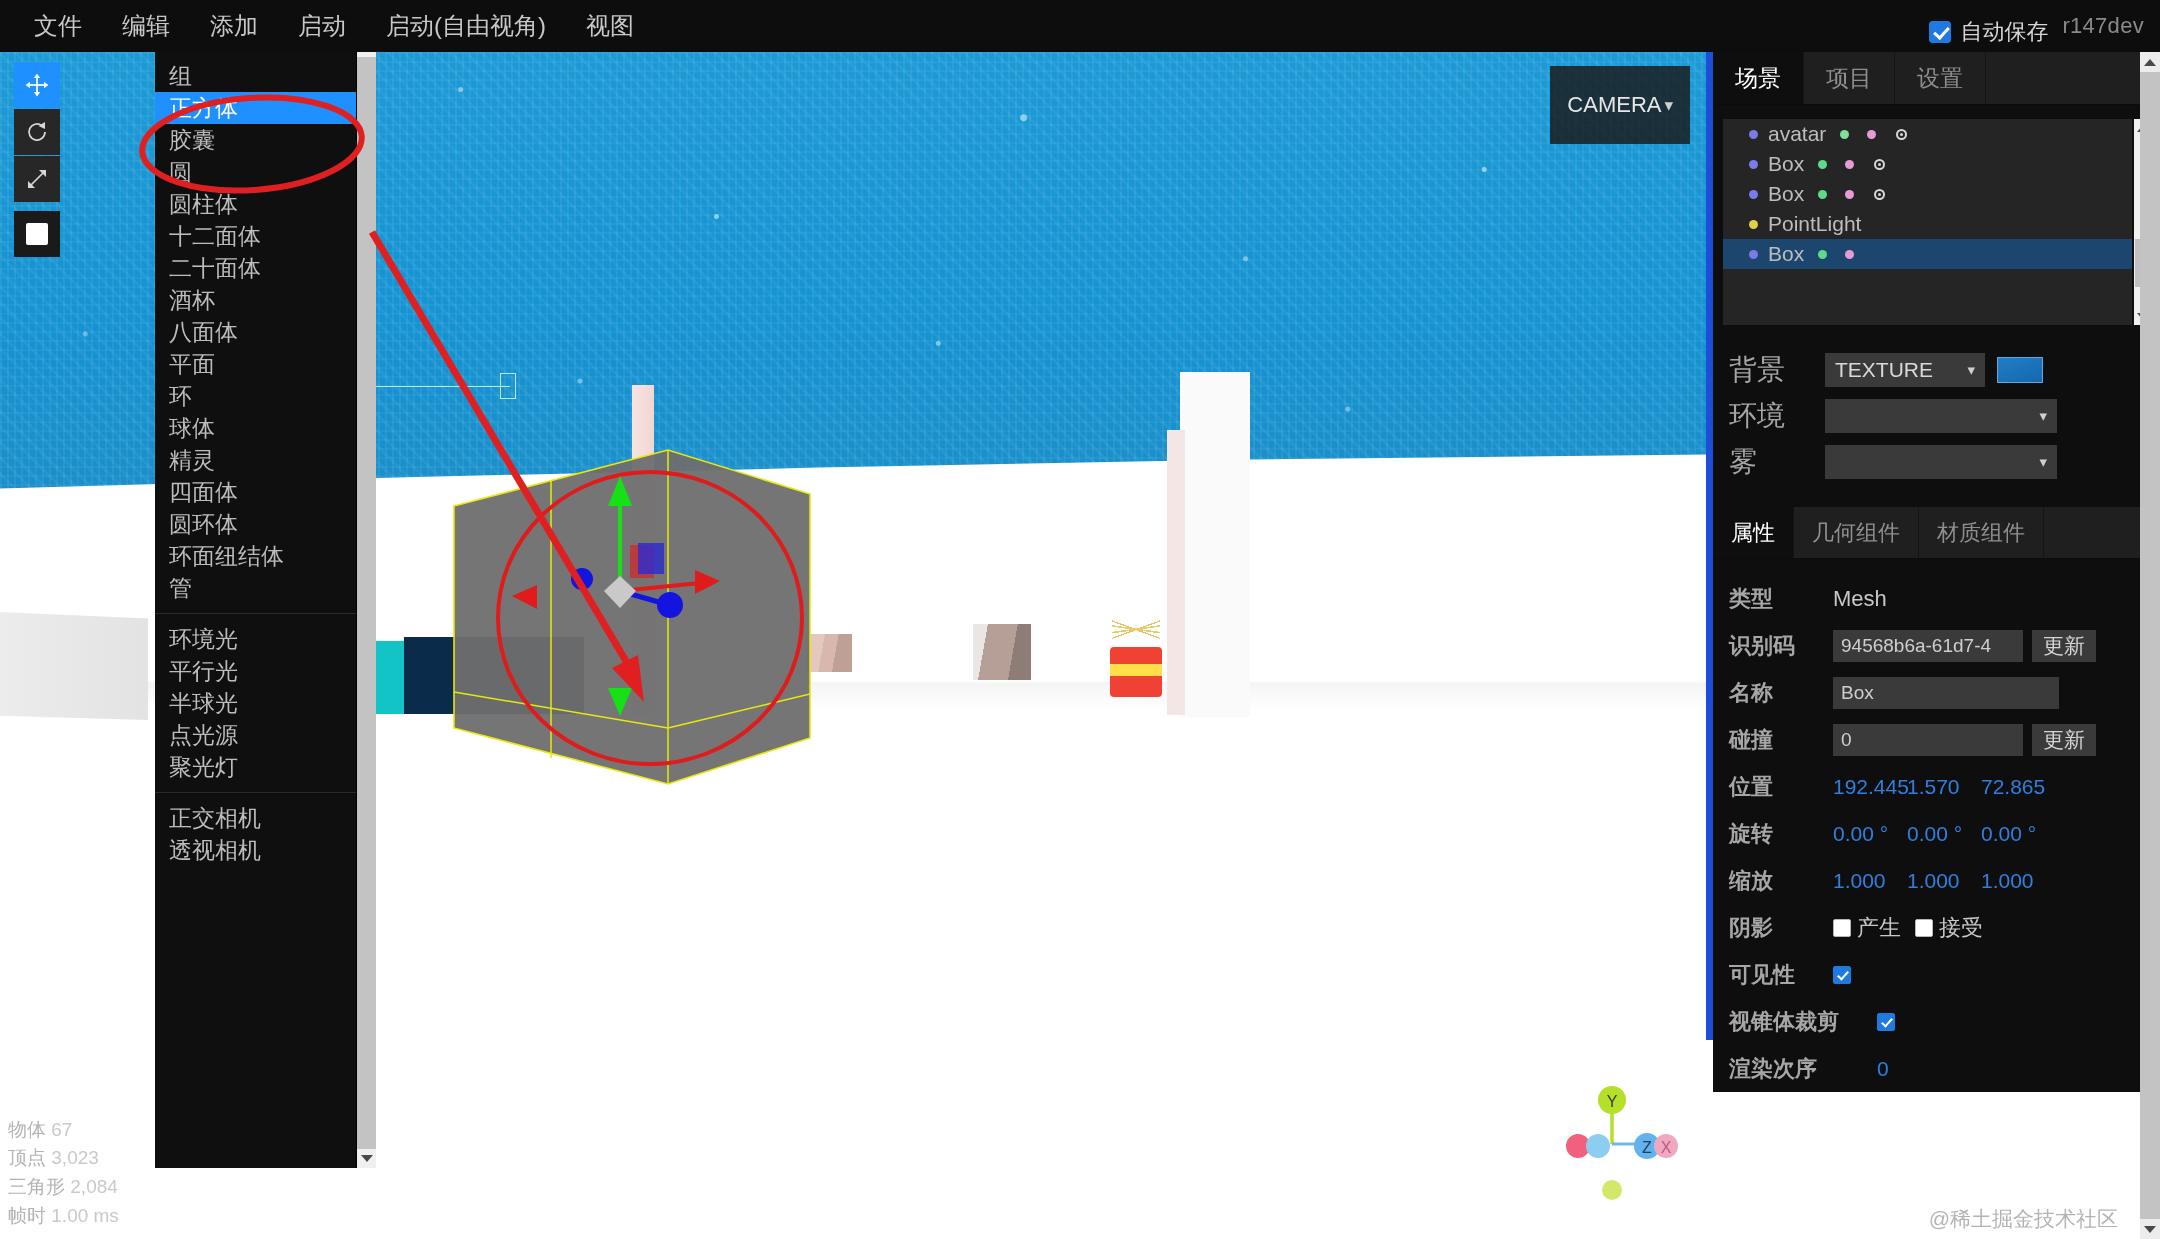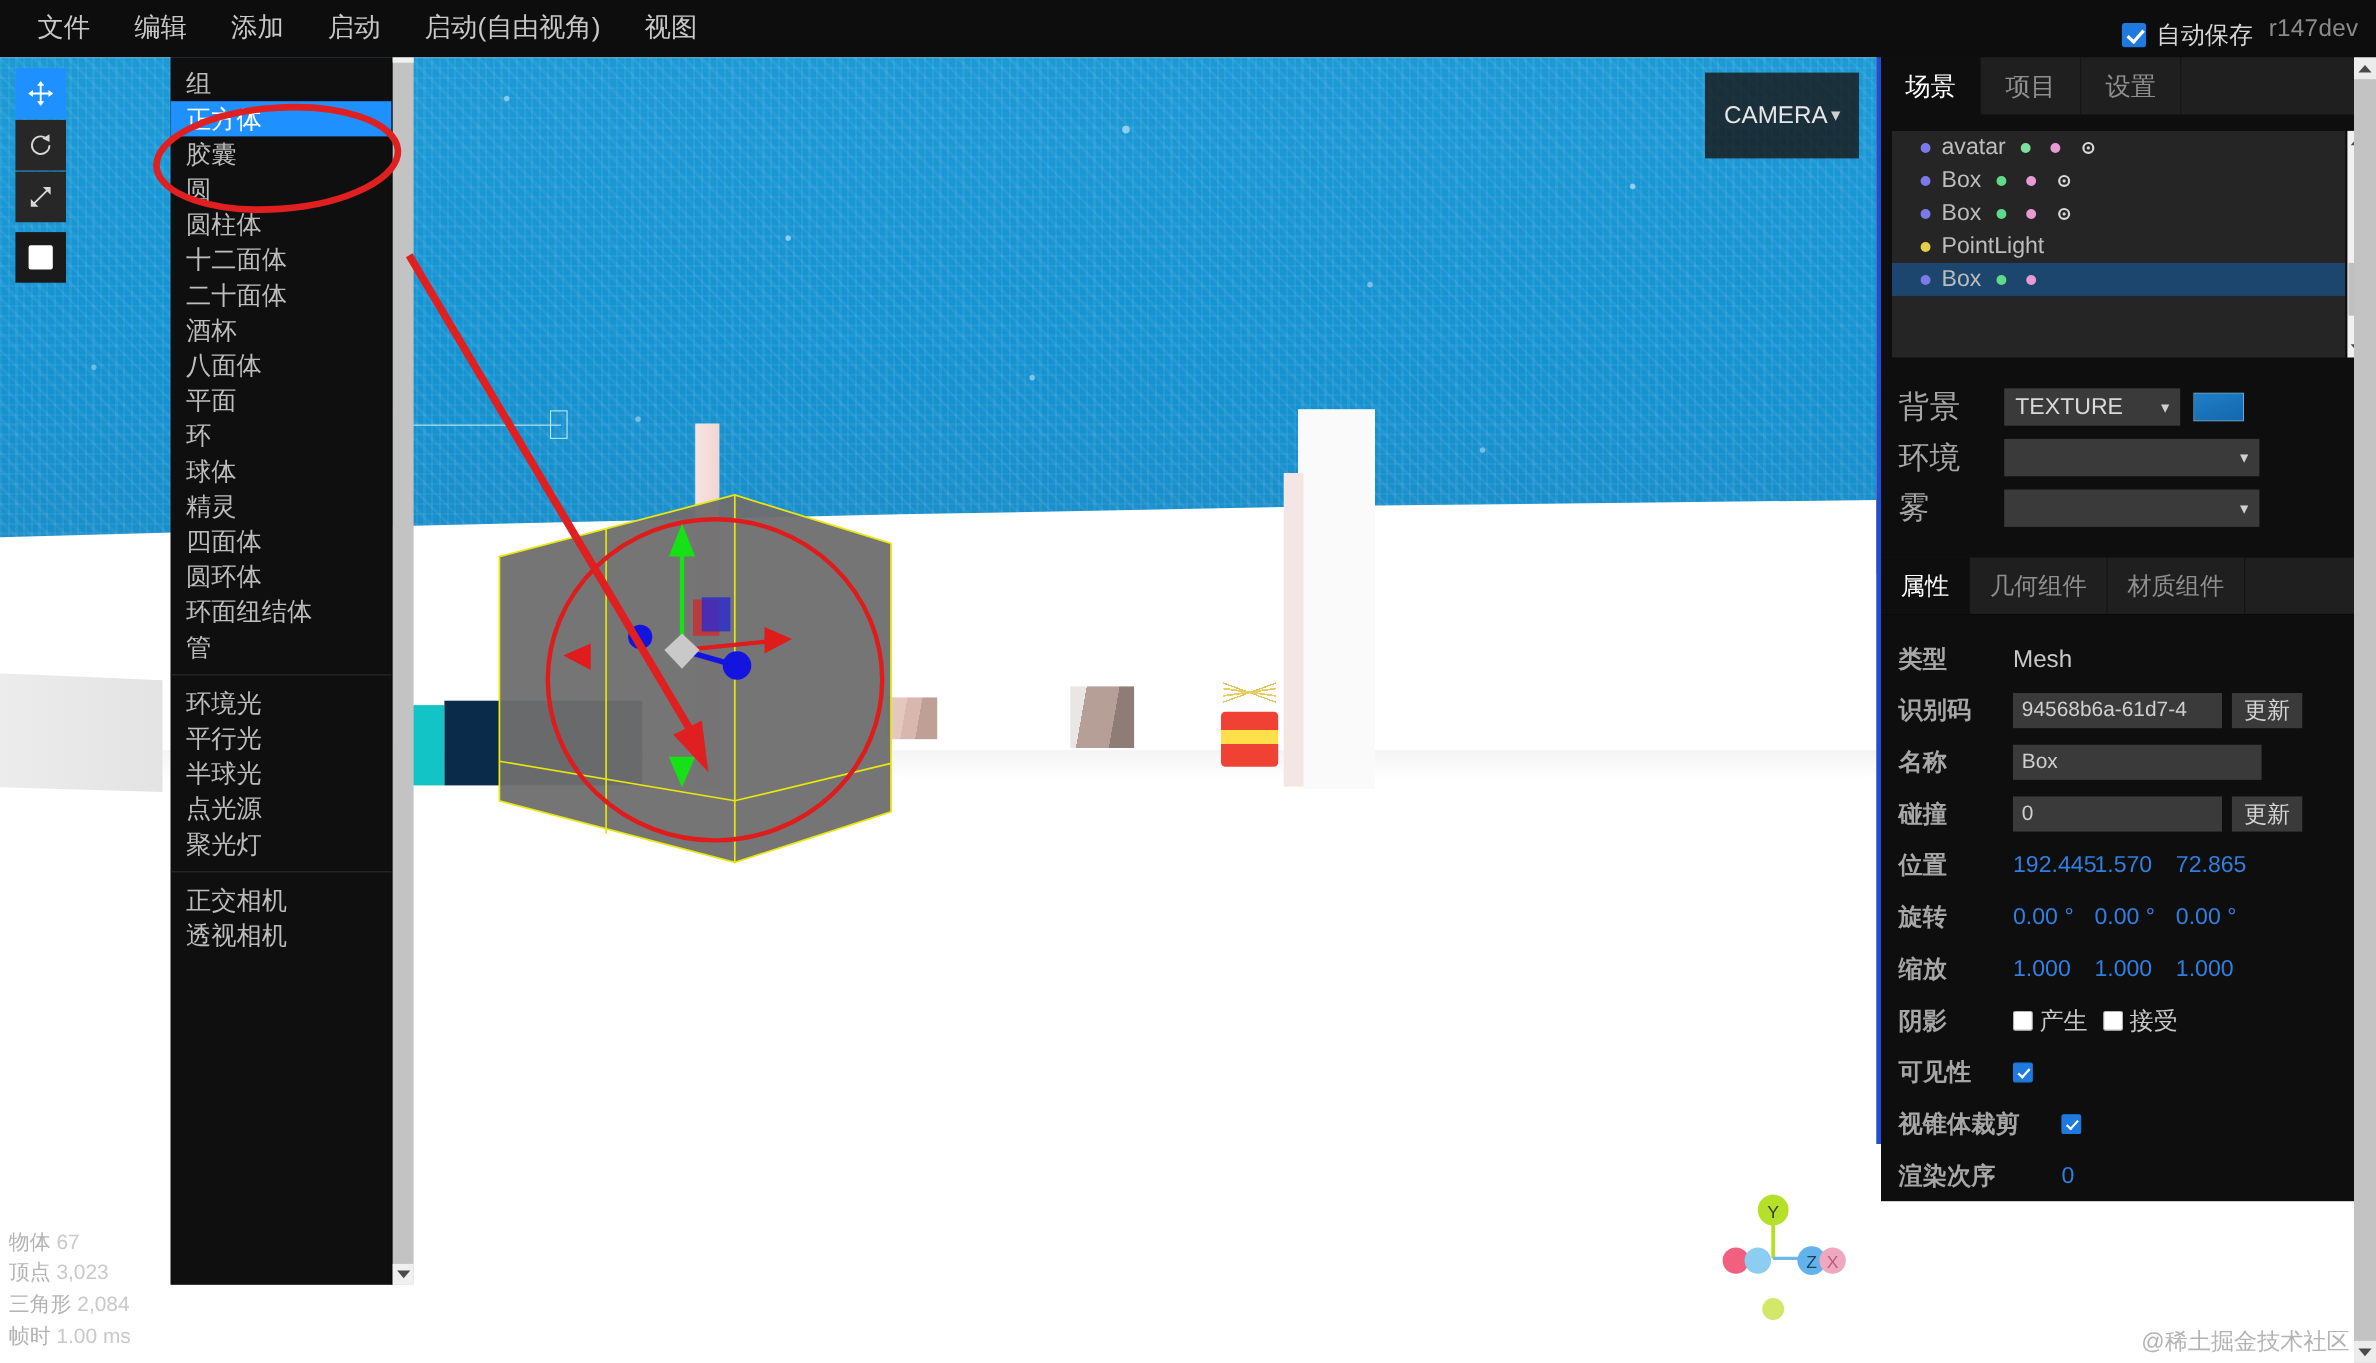--- a/index.html
+++ b/index.html
@@ -168,21 +168,21 @@
     position:absolute; left:0; width: 19px; height: 19px; background:#f0f0f0;
     display:flex; align-items:center; justify-content:center;
   }
   .addmenu-scroll .arrow-up { top:0; } .addmenu-scroll .arrow-dn { bottom:0; }
   .tri { width:0; height:0; border-left:6px solid transparent; border-right:6px solid transparent; }
   .tri-up { border-bottom:7px solid #4a4a4a; } .tri-dn { border-top:7px solid #4a4a4a; }
 
   
   .rightpanel {
     position: absolute; right: 0; top: 52px; width: 454px; height: 988px;
-    background: #161616; z-index: 45; border-left: 4px solid #1d4ed8;
+    background: #161616; z-index: 45; border-left: 7px solid #1d4ed8;
   }
   .tabs-row {
     display: flex; height: 53px; background: #1c1c1c; border-bottom: 1px solid #0b0b0b;
   }
   .tab {
     color: #8f8f8f; font-size: 23px; padding: 0 22px; line-height: 53px; cursor: pointer;
     background: #1f1f1f; border-right: 1px solid #141414;
   }
   .tab.active { color: #ffffff; background: #0e0e0e; }
   .tabs-row .tab-fill { flex: 1; background: #1f1f1f; }
@@ -259,21 +259,21 @@
   .panel-scroll {
     position: absolute; right: 0px; top: 0px; width: 20px; height: 1187px; background: #c3c3c3;
   }
   .panel-scroll .a-up, .panel-scroll .a-dn {
     position:absolute; left:0; width:20px; height:20px; background:#ececec;
     display:flex; align-items:center; justify-content:center;
   }
   .panel-scroll .a-up { top:0; } .panel-scroll .a-dn { bottom:0; }
 
   .watermark {
-    position: absolute; right: 24px; bottom: 6px; color: #9a9a9a; font-size: 21px;
+    position: absolute; right: 42px; bottom: 6px; color: #9a9a9a; font-size: 21px;
     z-index: 70; opacity: .75;
   }
 
   
   .anno { position: absolute; z-index: 80; pointer-events: none; }
 </style>
 </head>
 <body>
 
 <div id="app">

